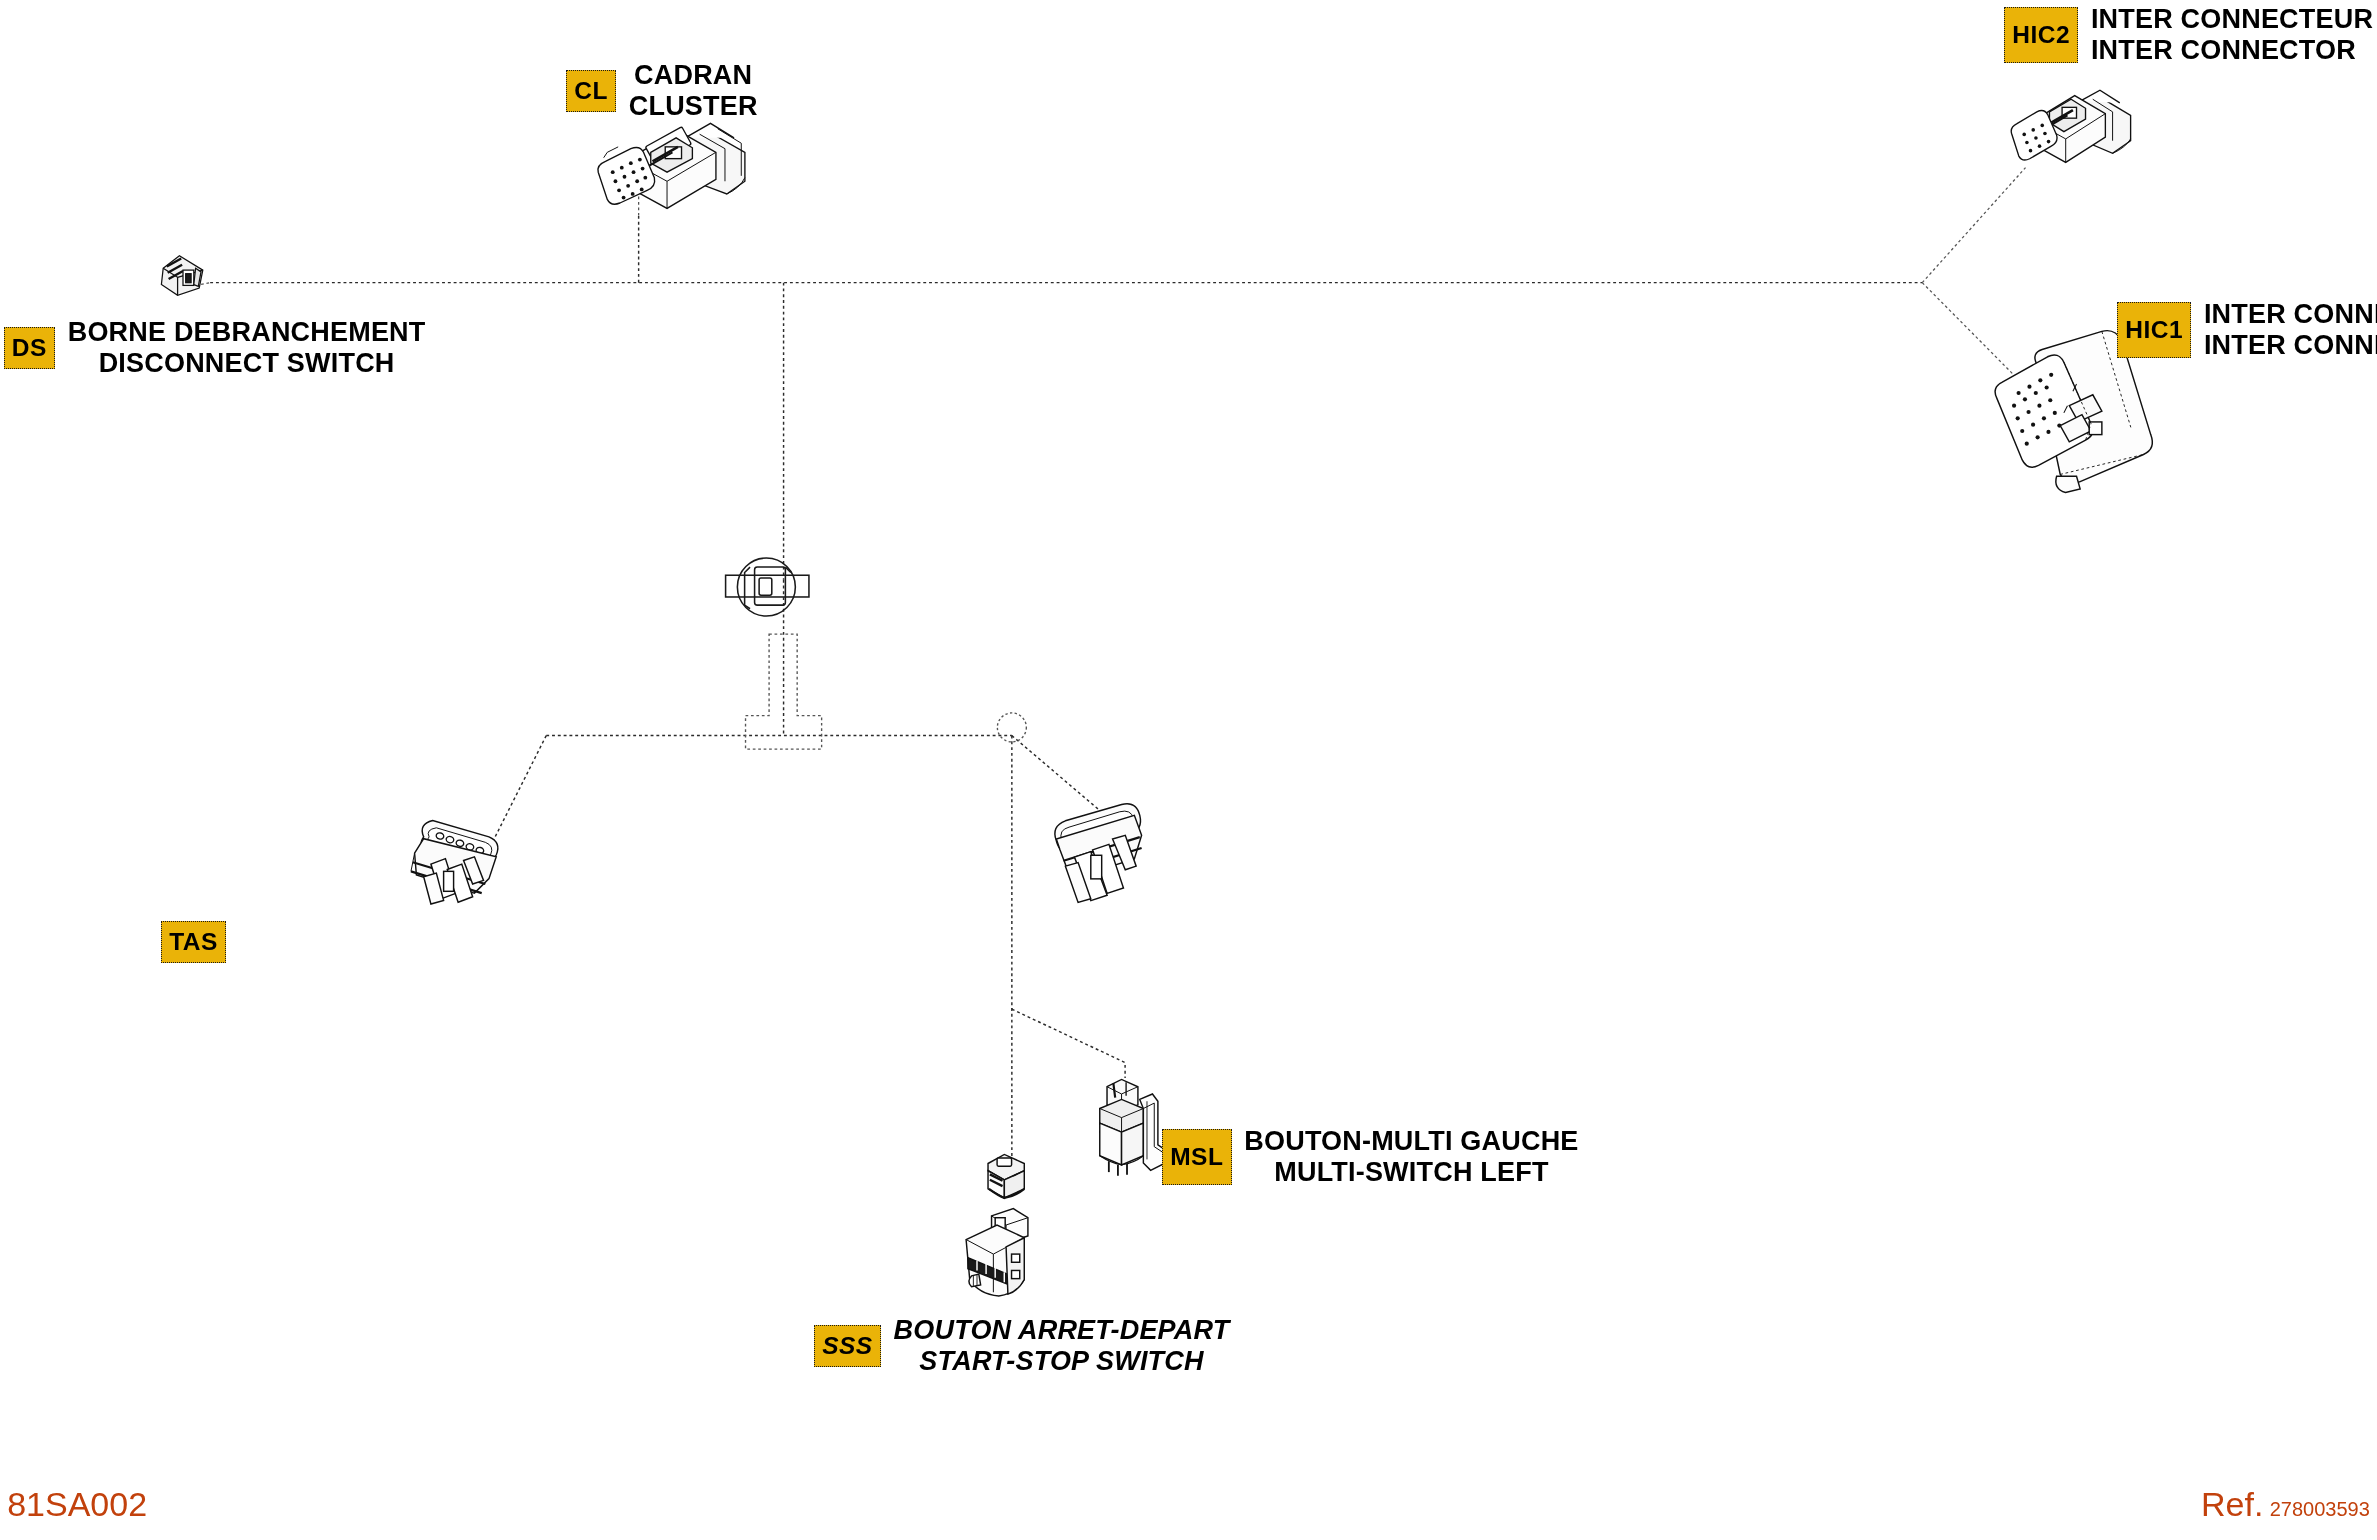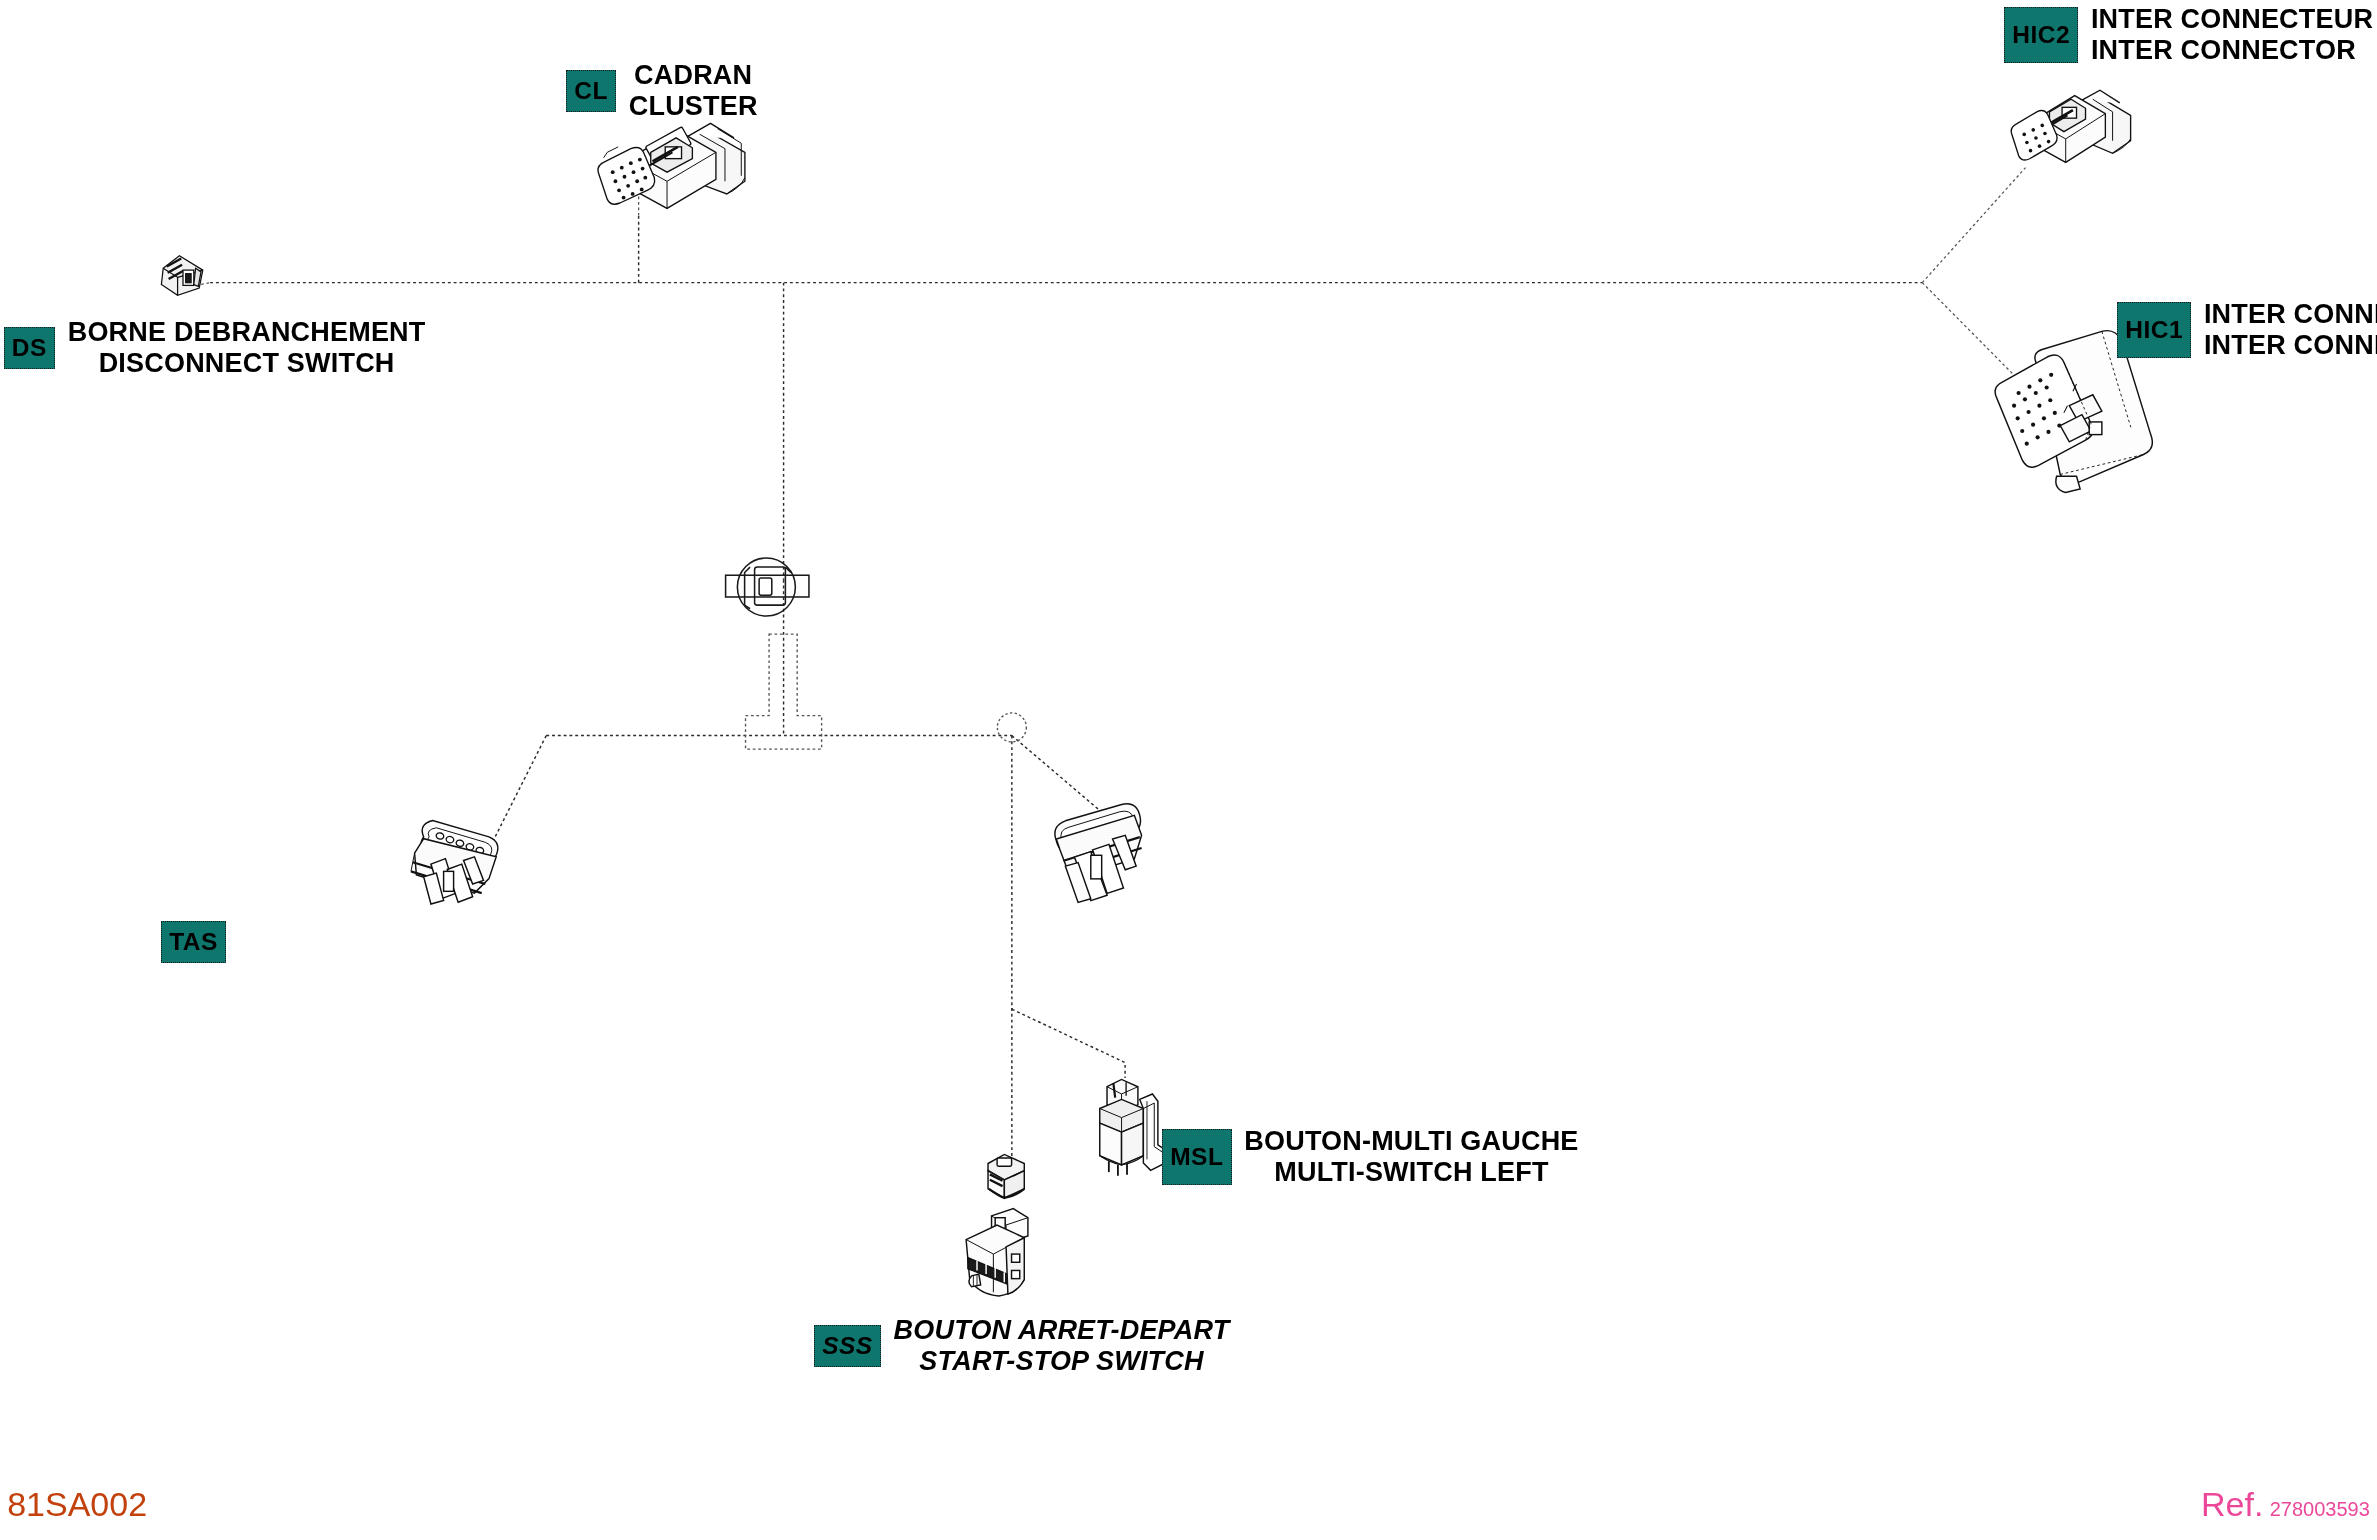--- a/index.html
+++ b/index.html
@@ -28,21 +28,21 @@
     height:42px;
     display:flex;
     align-items:center;
     justify-content:center;
     font-size:24.5px;
     font-weight:700;
     letter-spacing:0.5px;
     color:#000;
     padding:0 7.2px;
     box-sizing:border-box;
-    background:#0f766e;
+    background:#eab308;
   }
   .code-box.tall{ height:56px; min-width:56px; }
   .desc{
     display:flex;
     flex-direction:column;
     line-height:1.16;
     font-size:27px;
     font-weight:700;
     color:#000;
     letter-spacing:0.2px;
@@ -71,21 +71,21 @@
     color:#c2410c;
     letter-spacing:0px;
   }
   #footer-right{
     position:absolute;
     right:7.2px;
     bottom:16.3px;
     display:flex;
     align-items:baseline;
     gap:6.3px;
-    color:#ec4899;
+    color:#c2410c;
     justify-content:space-between;
   }
   #footer-right .ref-word{ font-size:34px; }
   #footer-right .ref-num{ font-size:20px; }
 </style>
 </head>
 <body>
 
 <div id="sheet">
 

